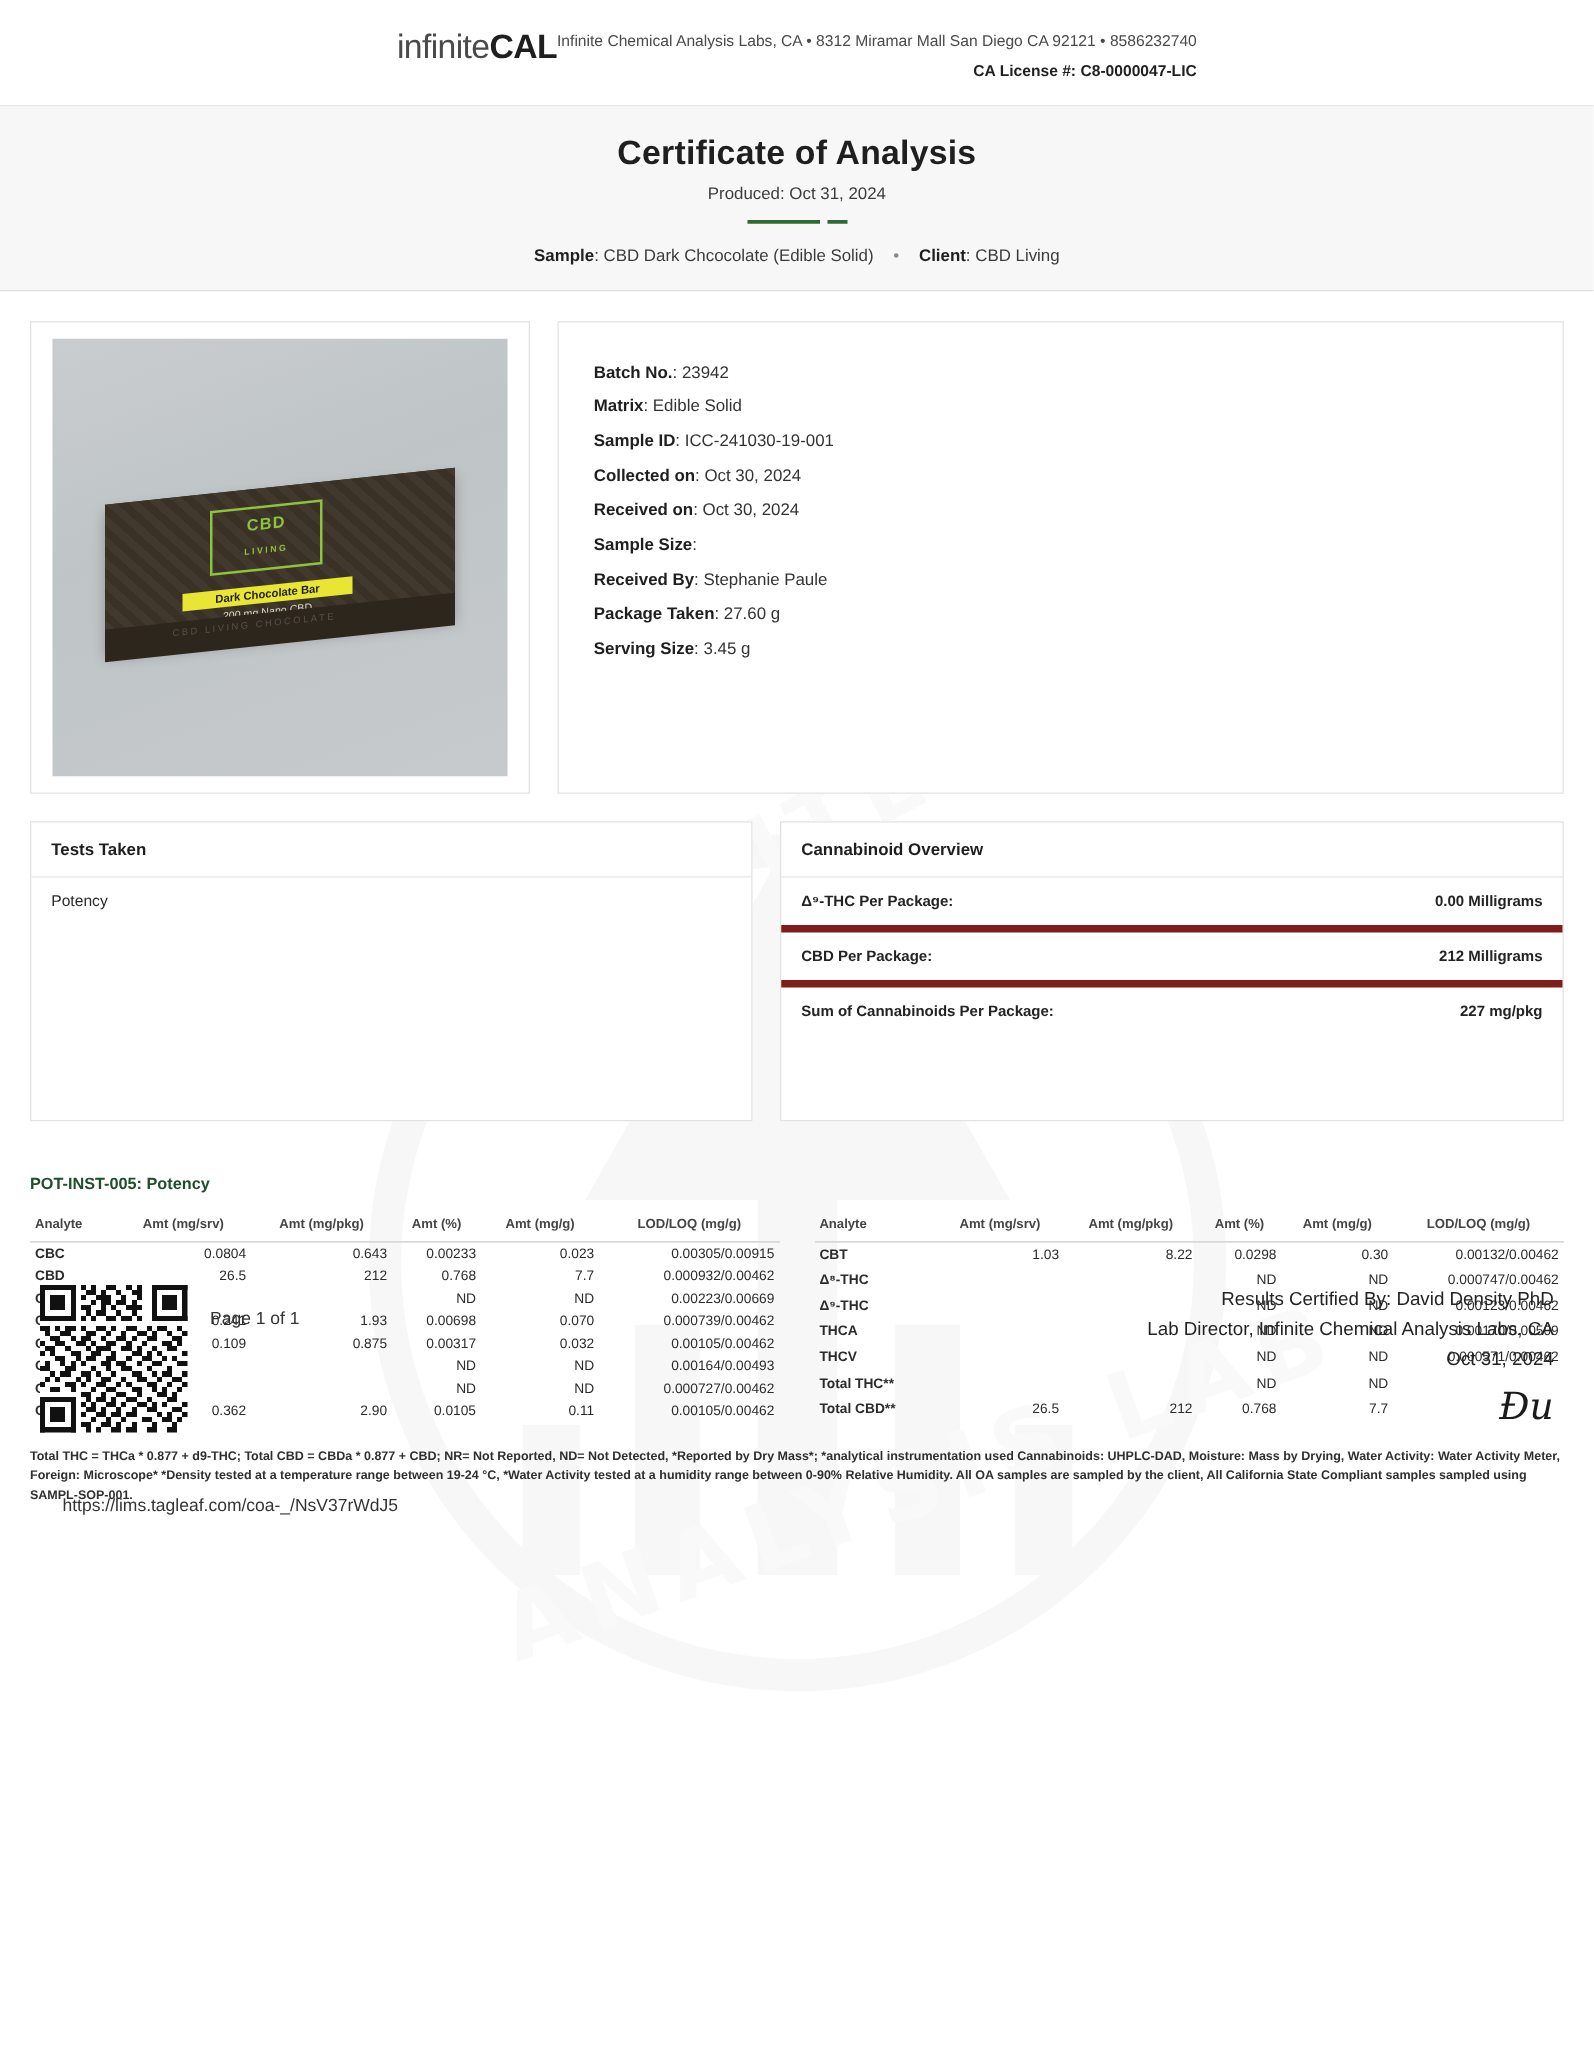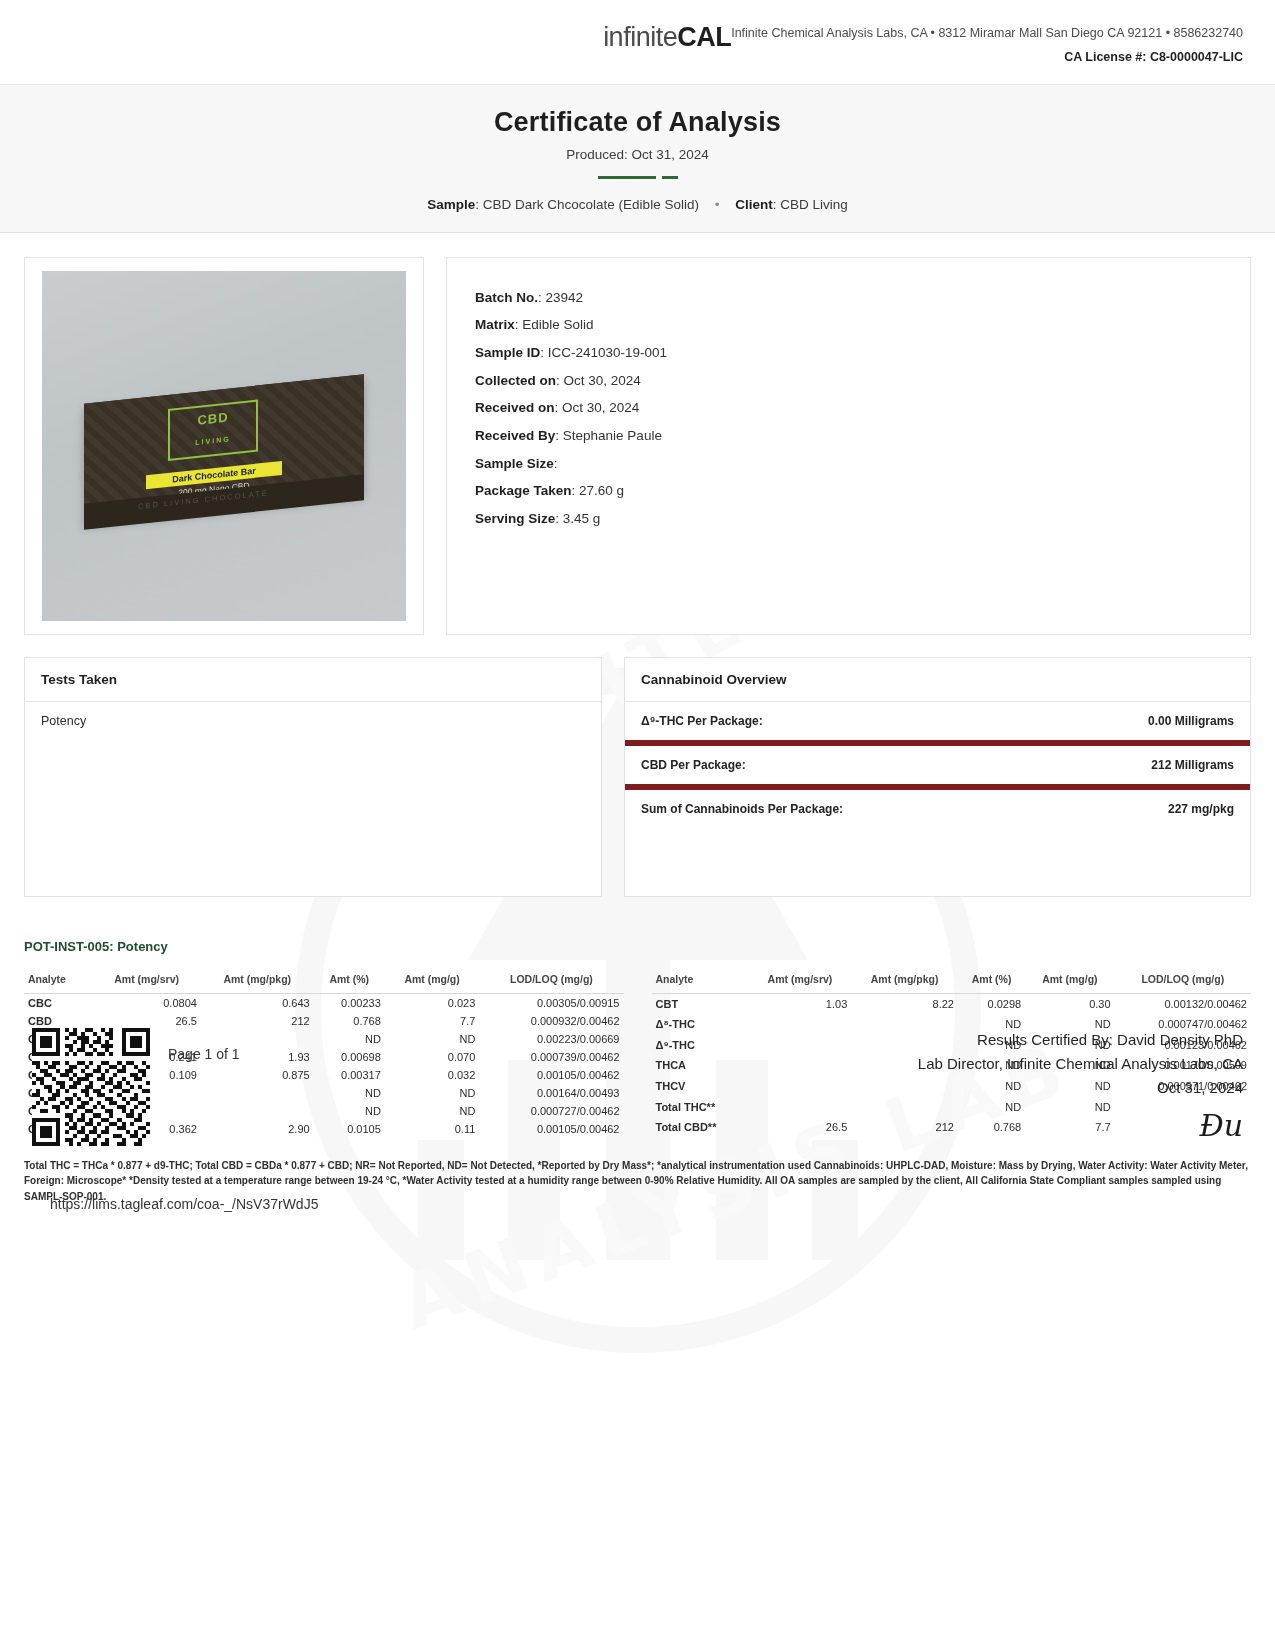--- a/index.html
+++ b/index.html
@@ -21,21 +21,21 @@
     width: 860px; height: 860px;
     z-index: 0;
     pointer-events:none;
     opacity: .5;
   }
 
   .page { position:relative; z-index:2; }
 
   
   .topbar {
-    display:flex; align-items:flex-start; justify-content:flex-end;
+    display:flex; align-items:flex-start; justify-content:center;
     padding: 22px 32px 14px 32px;
   }
   .logo { font-size: 27px; letter-spacing: -0.5px; }
   .logo .thin { font-weight: 300; color:#4a4a4a; }
   .logo .bold { font-weight: 800; color:#1f1f1f; }
   .labinfo { text-align:right; font-size:12.5px; color:#4a4a4a; line-height:1.9; }
   .labinfo .lic { font-weight:bold; color:#1f1f1f; }
 
   .bannerwrap {
     background:#f7f7f7;
@@ -230,22 +230,22 @@
         </div>
       </div>
     </div>
 
     <div class="infocard">
       <div><b>Batch No.</b>: <span>23942</span></div>
       <div><b>Matrix</b>: <span>Edible Solid</span></div>
       <div><b>Sample ID</b>: <span>ICC-241030-19-001</span></div>
       <div><b>Collected on</b>: <span>Oct 30, 2024</span></div>
       <div><b>Received on</b>: <span>Oct 30, 2024</span></div>
+      <div><b>Sample Size</b>: <span></span></div>
       <div><b>Received By</b>: <span>Stephanie Paule</span></div>
-      <div><b>Sample Size</b>: <span></span></div>
       <div><b>Package Taken</b>: <span>27.60 g</span></div>
       <div><b>Serving Size</b>: <span>3.45 g</span></div>
     </div>
   </div>
 
   <div class="row2">
     <div class="card tests">
       <div class="hd">Tests Taken</div>
       <div class="bd">
         <div>Potency</div>

